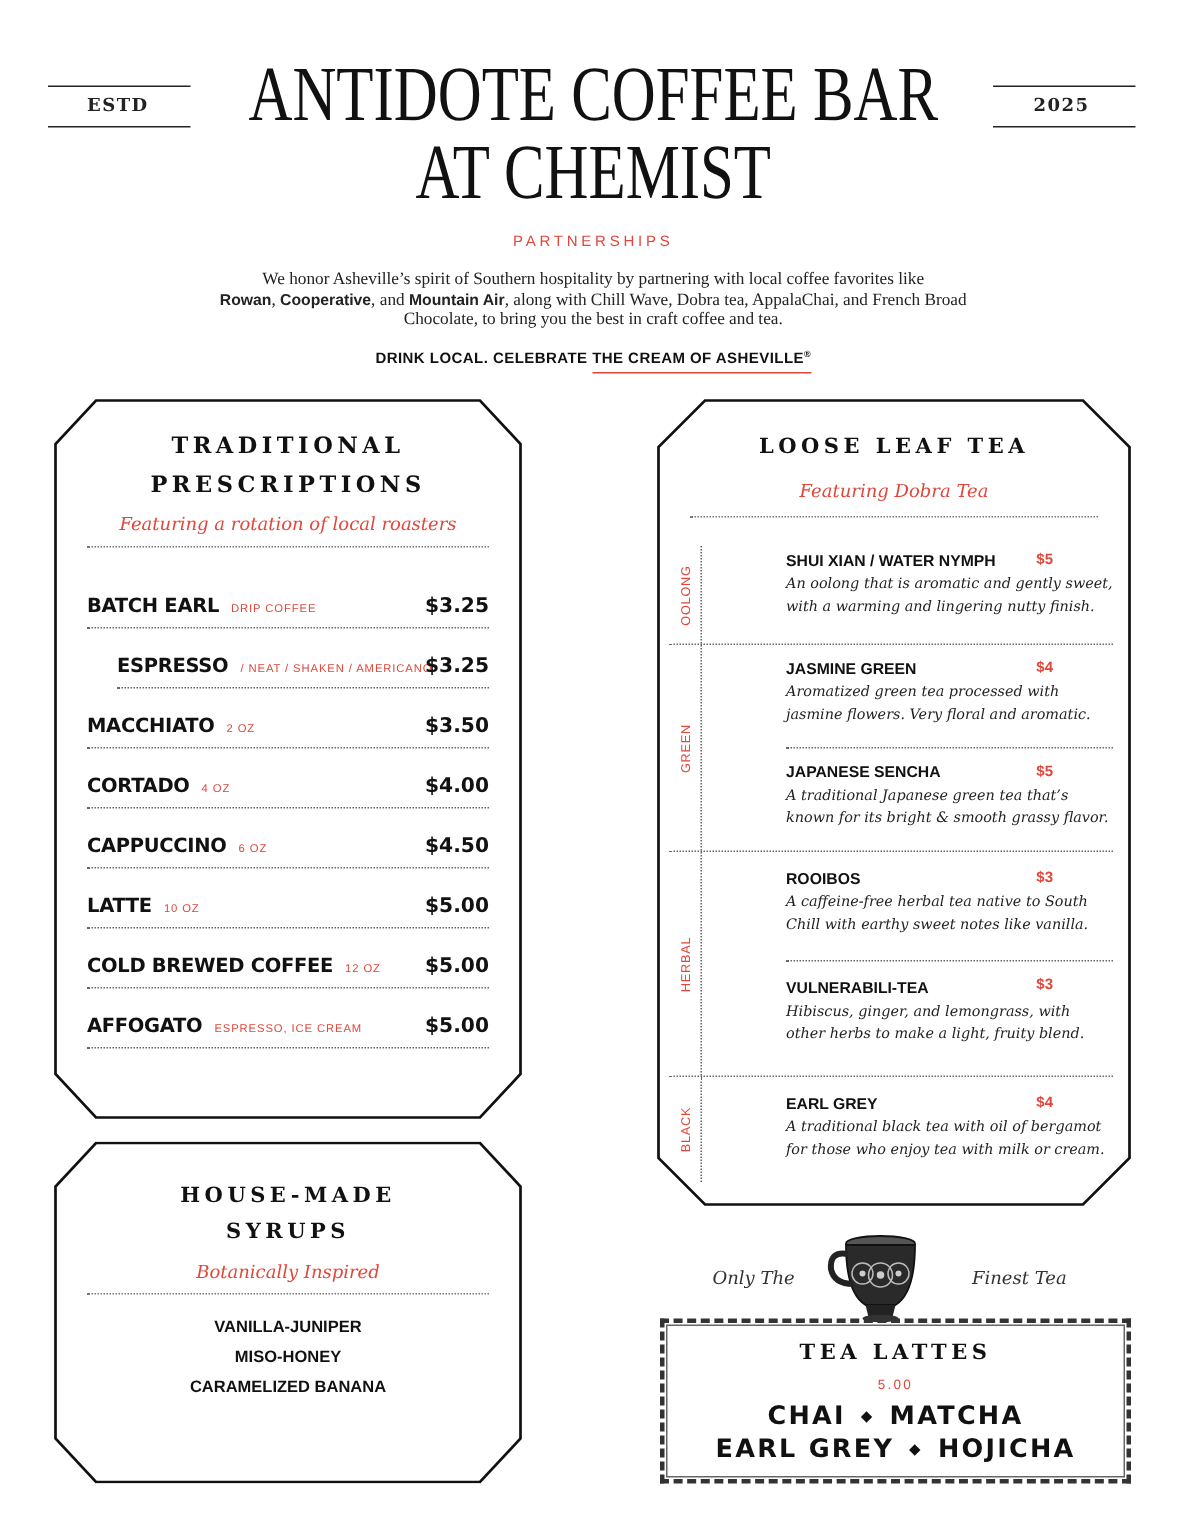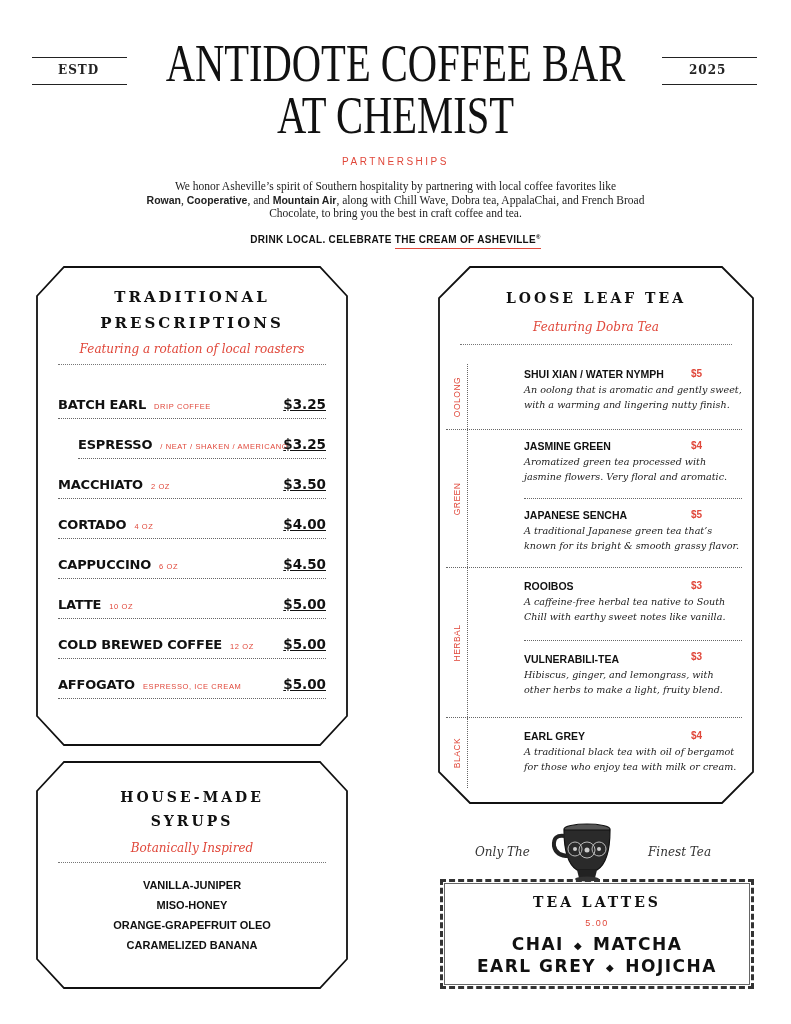--- a/index.html
+++ b/index.html
@@ -25,21 +25,21 @@
   .frame-inner { position: absolute; left: 0; top: 0; width: 100%; height: 100%; }
 
   .sec-title { text-align: center; font-family: "DejaVu Serif", serif; font-weight: bold; letter-spacing: 3px; color: #111; }
   .script { text-align: center; font-family: "DejaVu Serif", serif; font-style: italic; color: #e0473a; }
   .dotline { border-bottom: 1px dotted #777; }
 
   
   .coffee-row { position: absolute; left: 22px; right: 22px; height: 32px; border-bottom: 1px dotted #666; }
   .coffee-name { position: absolute; left: 0; bottom: 6px; font-family: "DejaVu Sans", sans-serif; font-size: 13px; font-weight: bold; letter-spacing: -0.2px; color: #111; }
   .coffee-note { font-family: "Liberation Sans", sans-serif; font-size: 7.5px; font-weight: normal; letter-spacing: 0.6px; color: #e0473a; margin-left: 8px; }
-  .coffee-price { position: absolute; right: 0; bottom: 6px; font-family: "DejaVu Sans", sans-serif; font-size: 13.5px; font-weight: bold; color: #111; text-decoration: underline; }
+  .coffee-price { position: absolute; right: 0; bottom: 6px; font-family: "DejaVu Sans", sans-serif; font-size: 13.5px; font-weight: bold; color: #111; }
 
   
   .syrup { text-align: center; font-family: "Liberation Sans", sans-serif; font-weight: bold; font-size: 11px; line-height: 20px; color: #111; }
 
   
   .tea-group { position: absolute; left: 8px; right: 12px; border-bottom: 1px dotted #666; }
   .tea-group.last { border-bottom: none; }
   .tea-cat { position: absolute; left: 0; top: 0; bottom: 0; width: 22px; border-right: 1px dotted #666; }
   .tea-cat span { position: absolute; left: 50%; top: 50%; transform: translate(-50%, -50%) rotate(-90deg); font-family: "Liberation Sans", sans-serif; font-size: 8.5px; color: #e0473a; letter-spacing: 0.5px; white-space: nowrap; }
   .tea-item { position: absolute; left: 30px; right: 0; margin-left: 48px; }
@@ -127,21 +127,20 @@
     <polygon points="28,1 284,1 311,30 311,198 284,227 28,227 1,198 1,30" fill="none" stroke="#111" stroke-width="1.8"></polygon>
   </svg>
   <div class="frame-inner">
     <div class="sec-title" style="position:absolute;top:28px;left:0;right:0;font-size:14px;">HOUSE-MADE</div>
     <div class="sec-title" style="position:absolute;top:52px;left:0;right:0;font-size:14px;">SYRUPS</div>
     <div class="script" style="position:absolute;top:80px;left:0;right:0;font-size:12px;">Botanically Inspired</div>
     <div class="dotline" style="position:absolute;top:101px;left:22px;right:22px;"></div>
     <div style="position:absolute;top:114px;left:0;right:0;">
       <div class="syrup">VANILLA-JUNIPER</div>
       <div class="syrup">MISO-HONEY</div>
-      <div class="syrup">ORANGE-GRAPEFRUIT OLEO</div>
       <div class="syrup">CARAMELIZED BANANA</div>
     </div>
   </div>
 </div>
 
 <div class="frame" style="left:438px;top:266px;width:316px;height:538px;">
   <svg width="316" height="538">
     <polygon points="32,1 284,1 315,32 315,506 284,537 32,537 1,506 1,32" fill="none" stroke="#111" stroke-width="1.8"></polygon>
   </svg>
   <div class="frame-inner">

